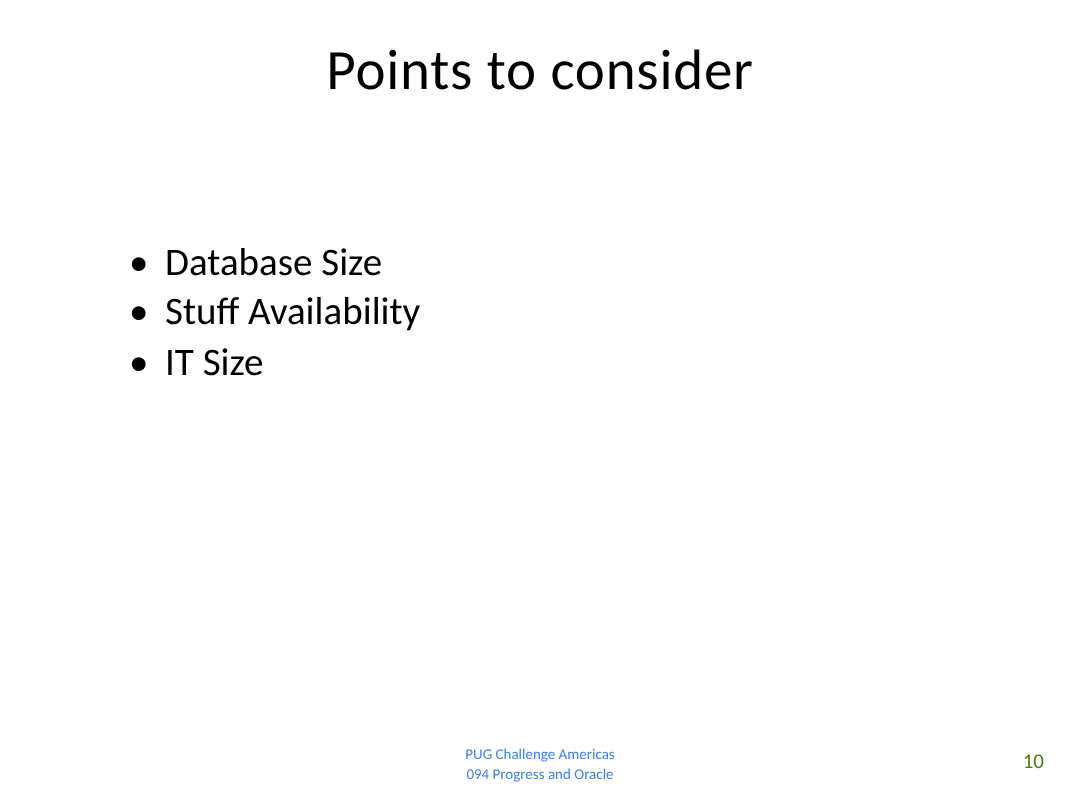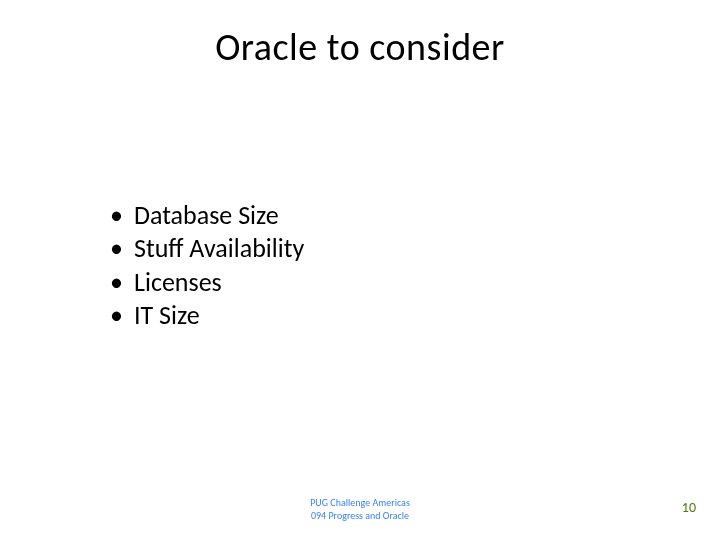--- a/index.html
+++ b/index.html
@@ -27,23 +27,22 @@
       left: 0;
       width: 100%;
       text-align: center;
       font-size: 38px;
       font-weight: 400;
       letter-spacing: 0.5px;
     }
     .bullets {
       position: absolute;
       top: 158px;
-      left: 106px;
+      left: 82px;
       list-style: none;
-      margin-top: 41px;
     }
     .bullets li {
       font-size: 26px;
       line-height: 1.28;
       font-weight: 400;
       position: relative;
       padding-left: 28px;
     }
     .bullets li::before {
       content: "•";
@@ -67,26 +66,25 @@
       bottom: 24px;
       right: 24px;
       font-size: 14px;
       color: #4d7c0f;
     }
   </style>
 </head>
 <body>
 
 <div class="slide">
-  <h1 class="title">Oracle to consider</h1>
+  <h1 class="title">Points to consider</h1>
 
   <ul class="bullets">
     <li>Database Size</li>
     <li>Stuff Availability</li>
-    <li>Licenses</li>
     <li>IT Size</li>
   </ul>
 
   <div class="footer-center">
     <div>PUG Challenge Americas</div>
     <div>094 Progress and Oracle</div>
   </div>
 
   <div class="footer-number">10</div>
 </div>

